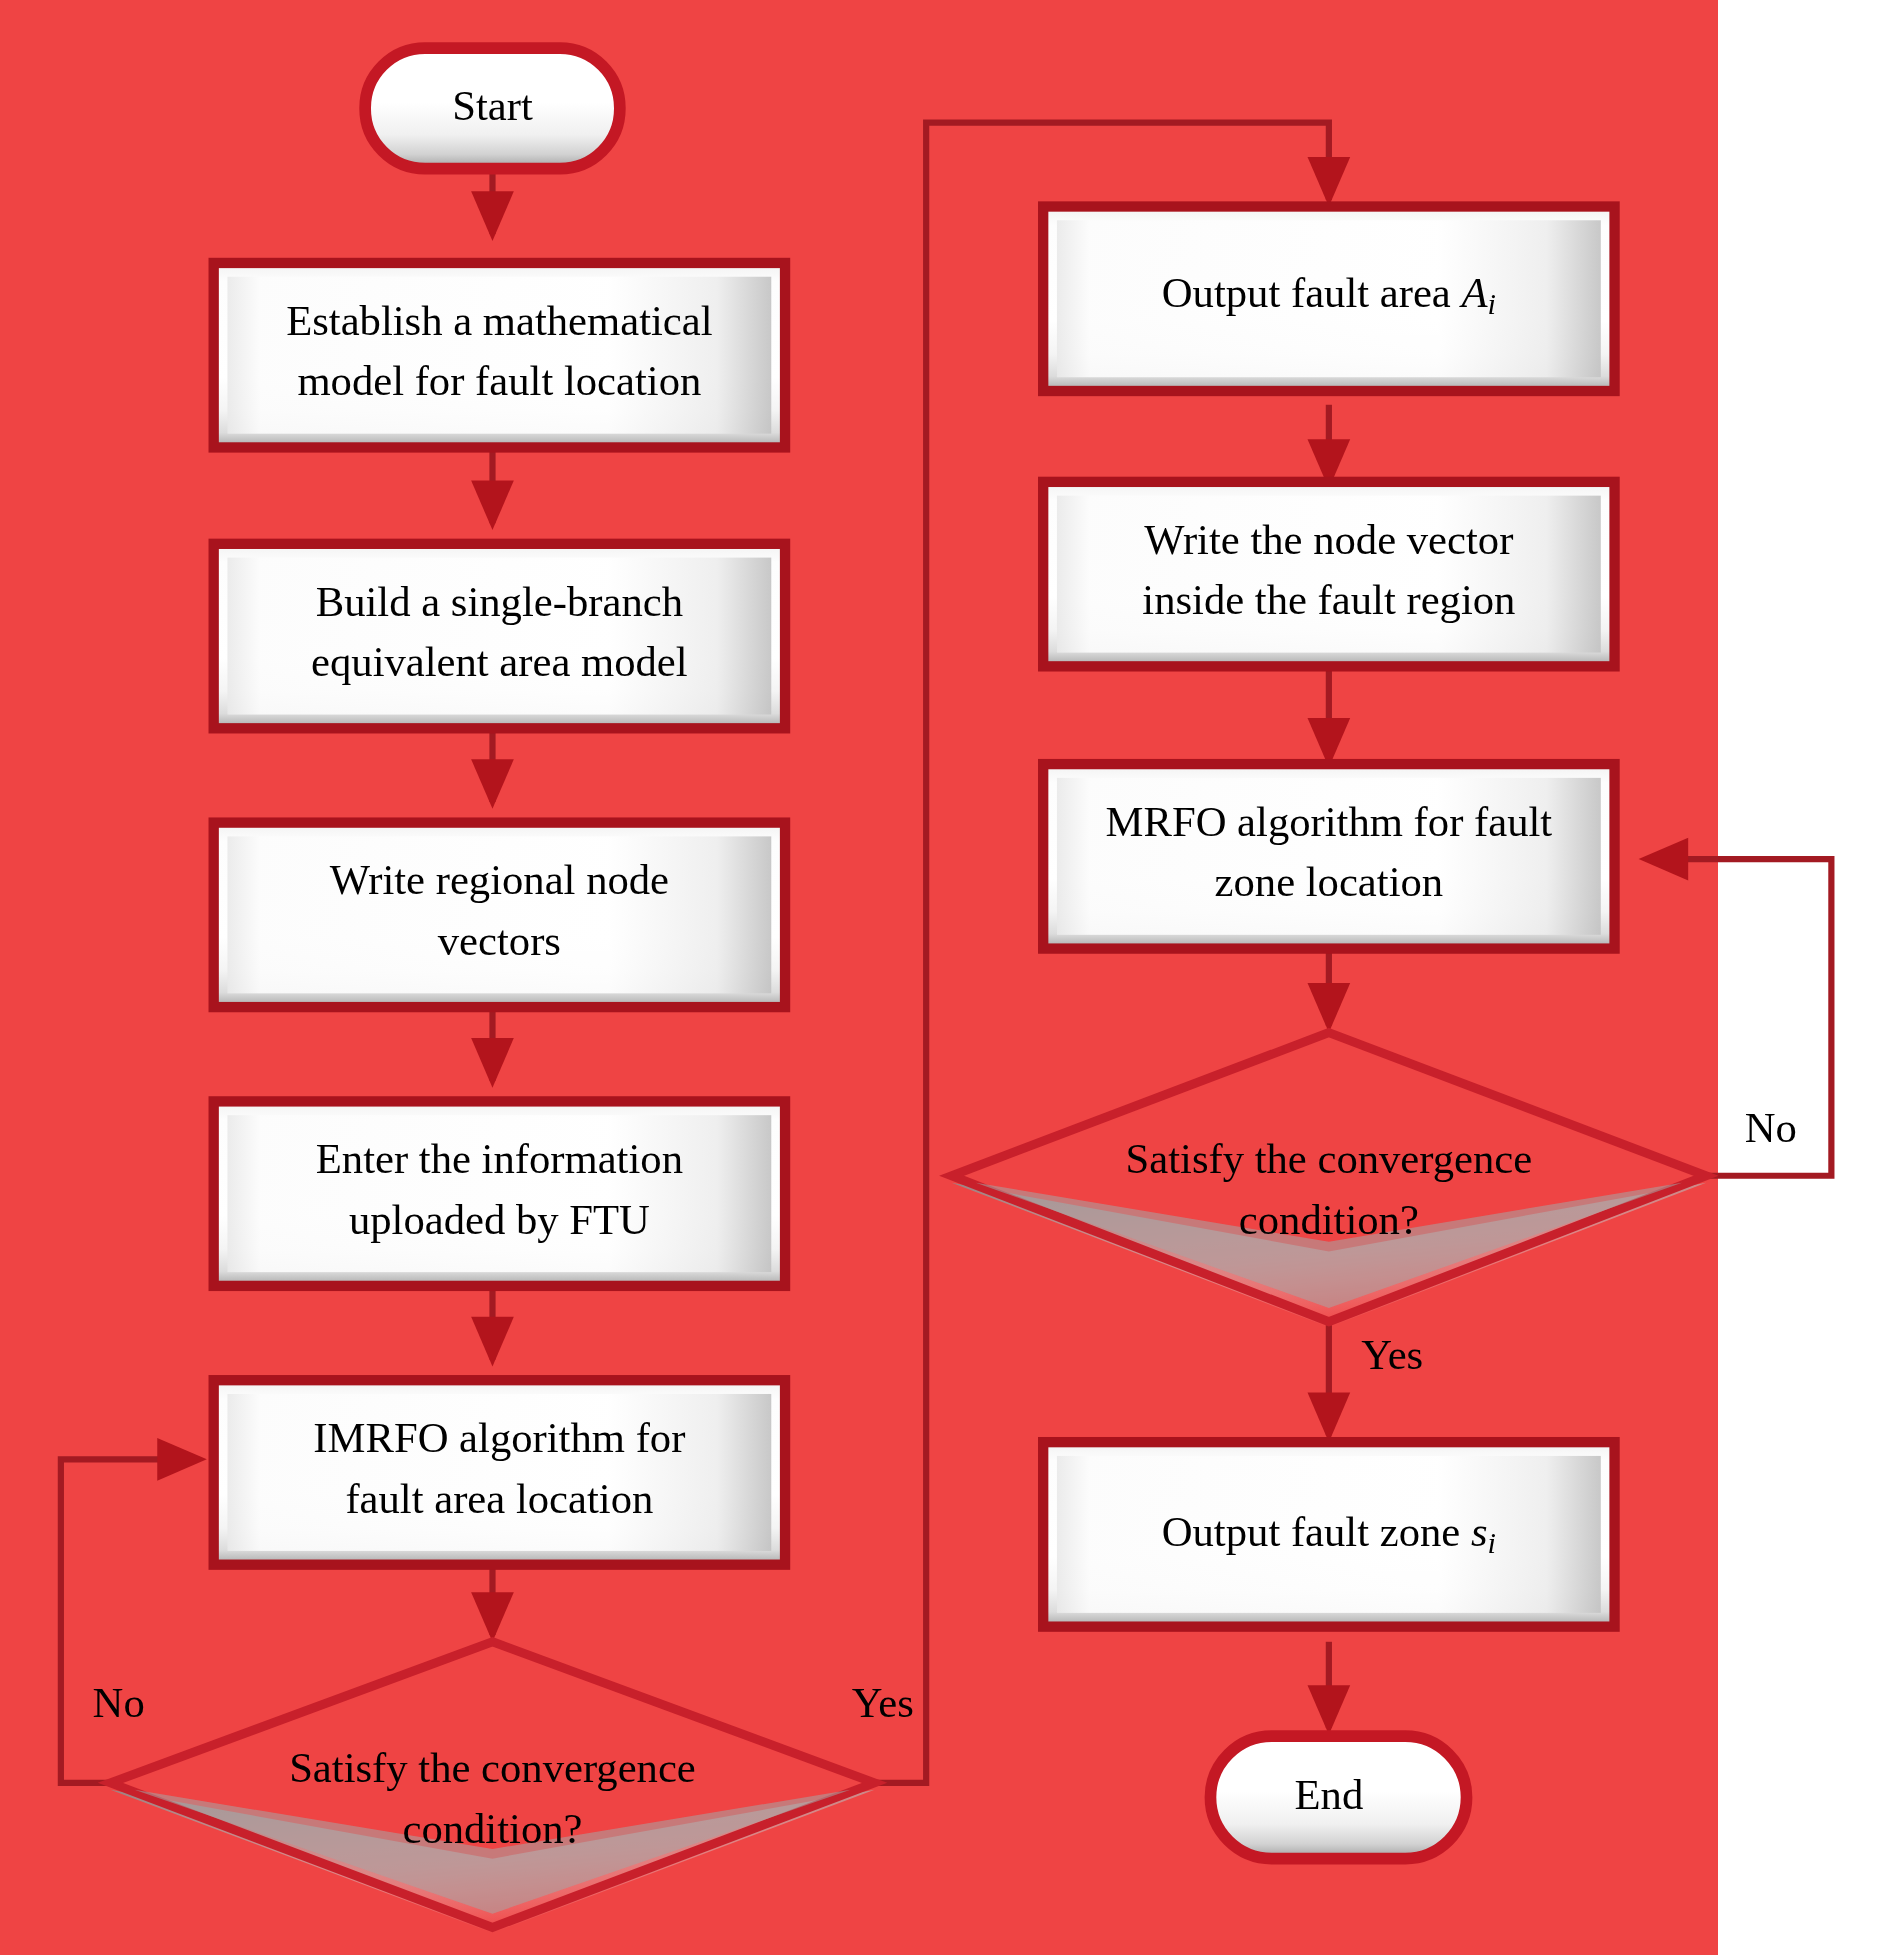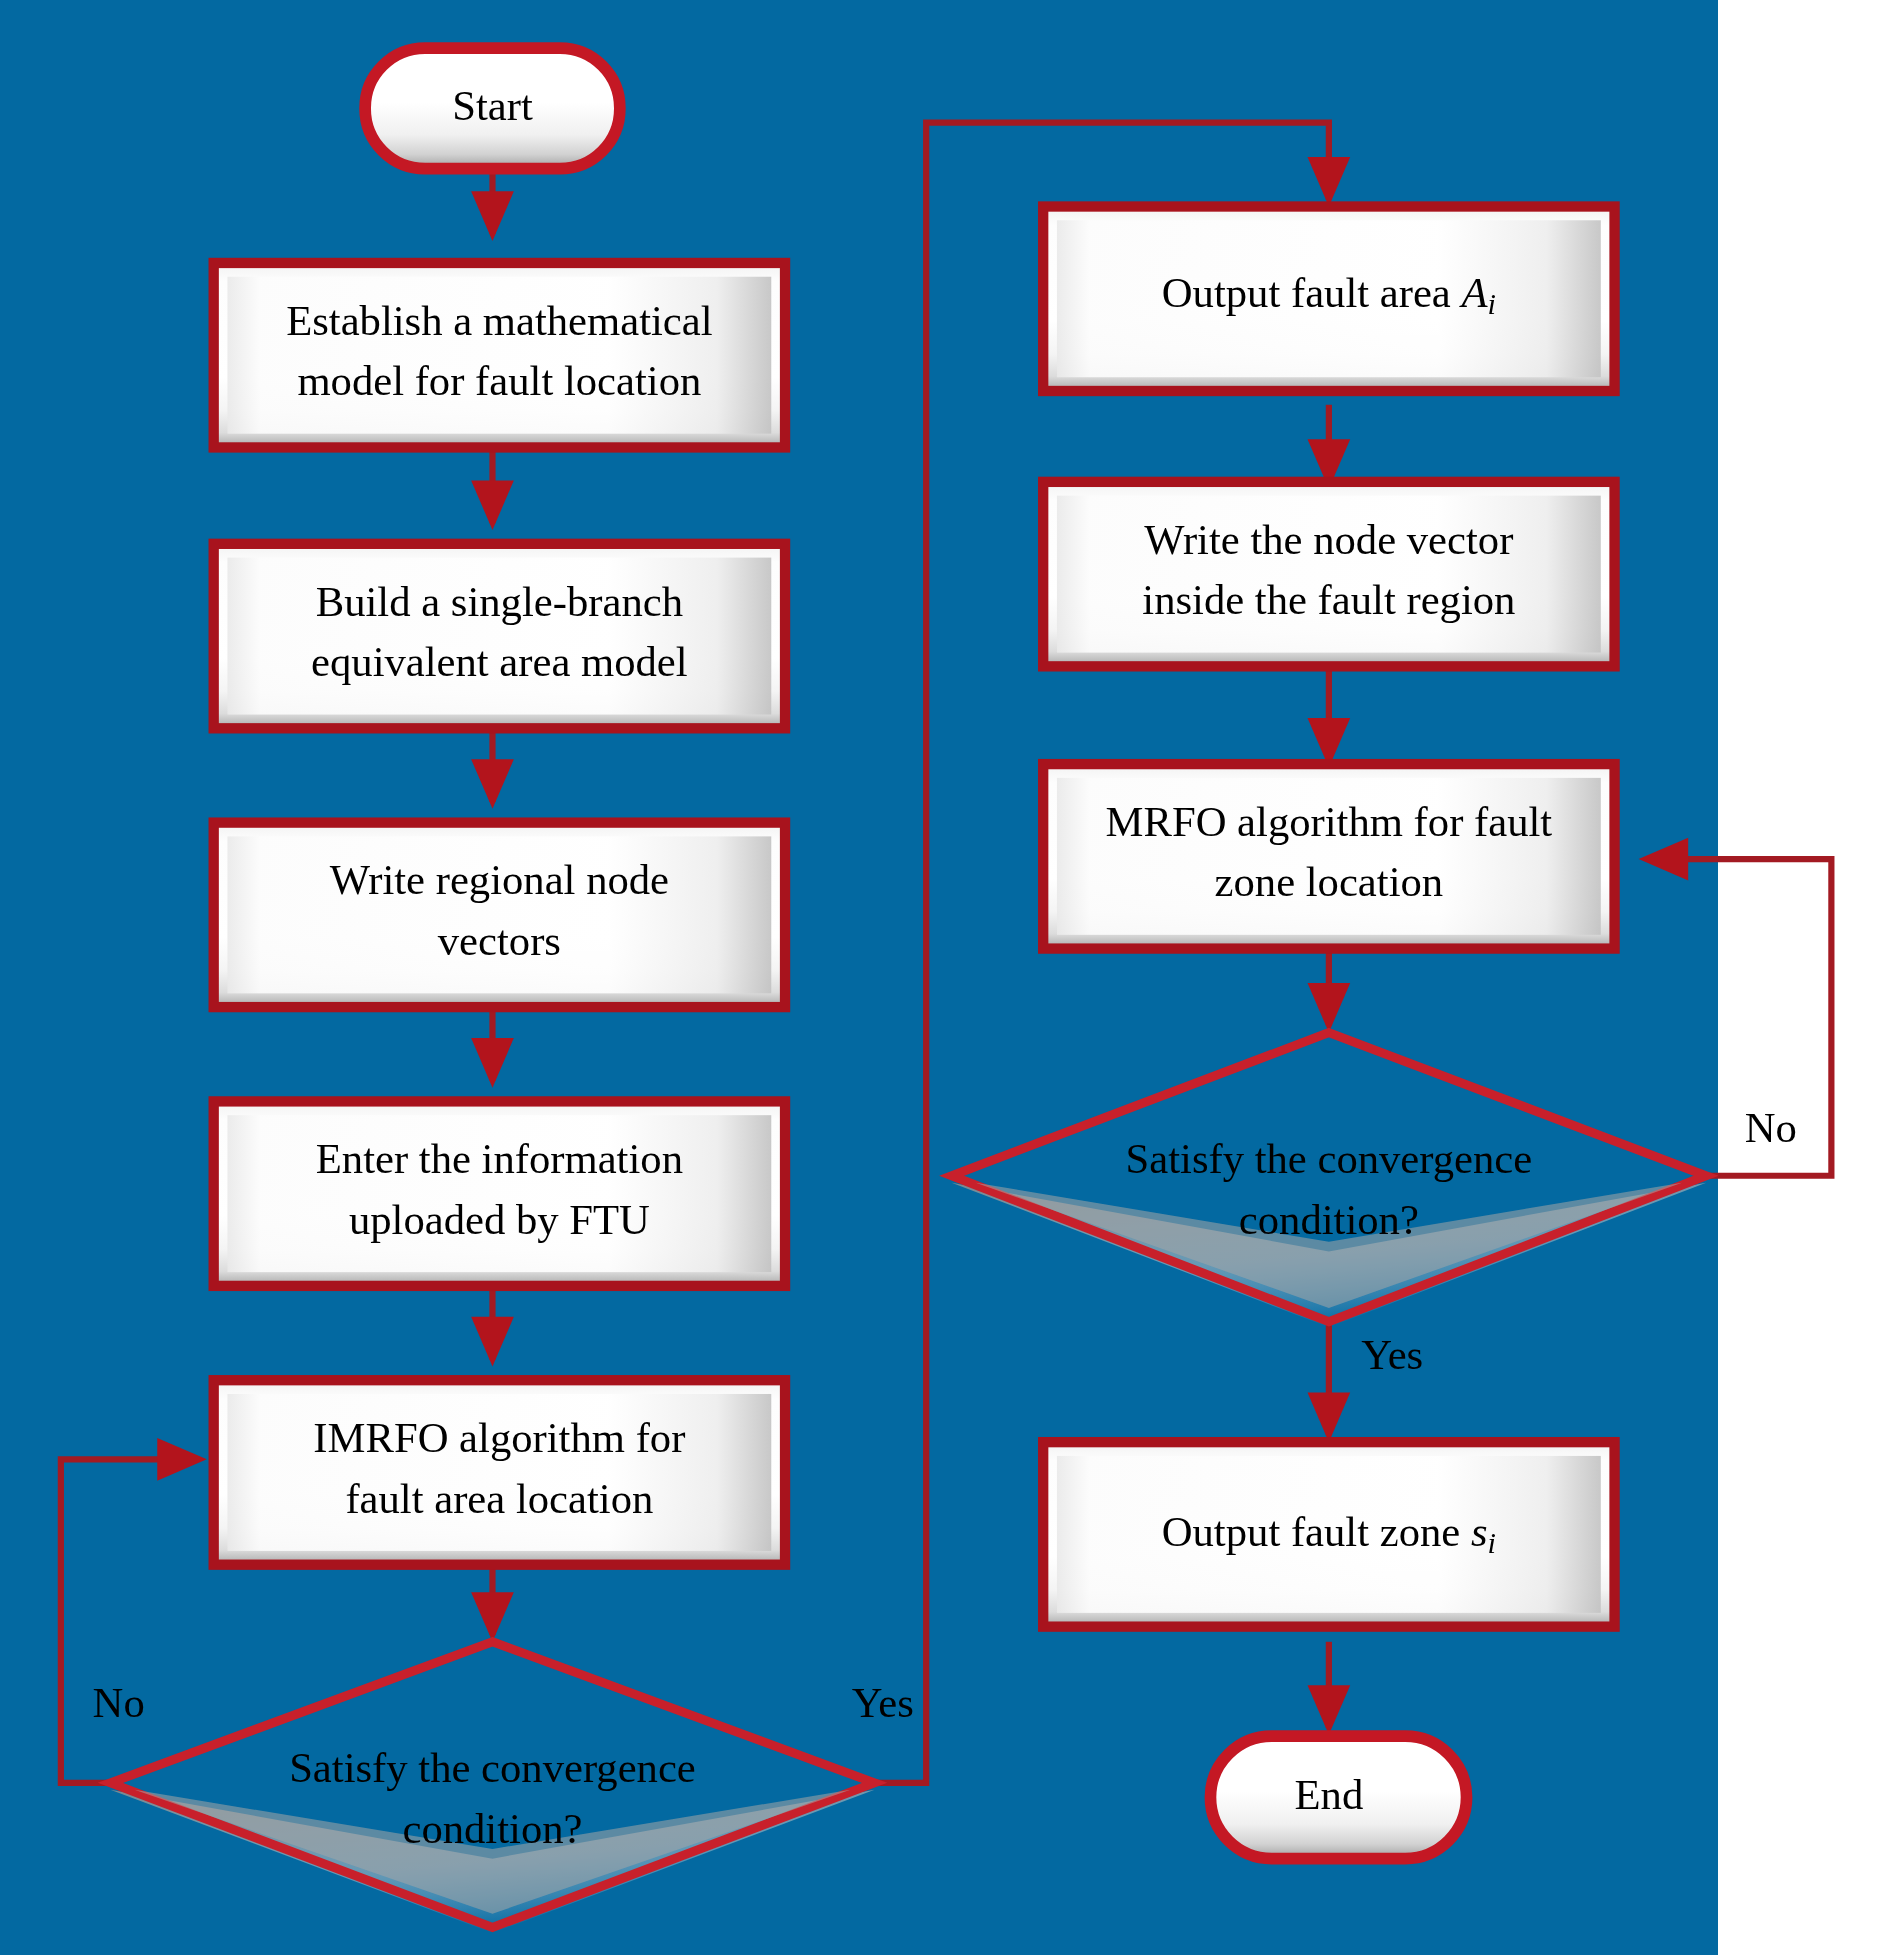--- a/index.html
+++ b/index.html
@@ -10,21 +10,21 @@
   body {
     width: 1895px;
     height: 1955px;
     font-family: "Liberation Serif", "DejaVu Serif", serif;
     overflow: hidden;
   }
   #flowchart-root {
     position: relative;
     width: 1718px;
     height: 1955px;
-    background: #0369a1;
+    background: #ef4444;
   }
   svg#flow-svg {
     position: absolute;
     top: 0; left: 0;
     width: 1895px;
     height: 1955px;
     display: block;
   }
   .node-text {
     font-family: "Liberation Serif", "DejaVu Serif", serif;

